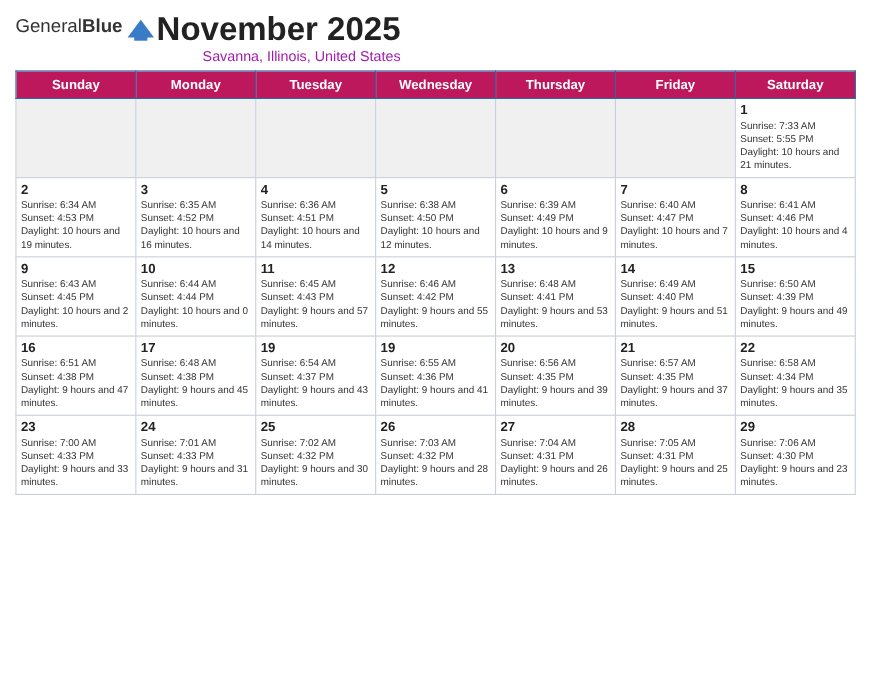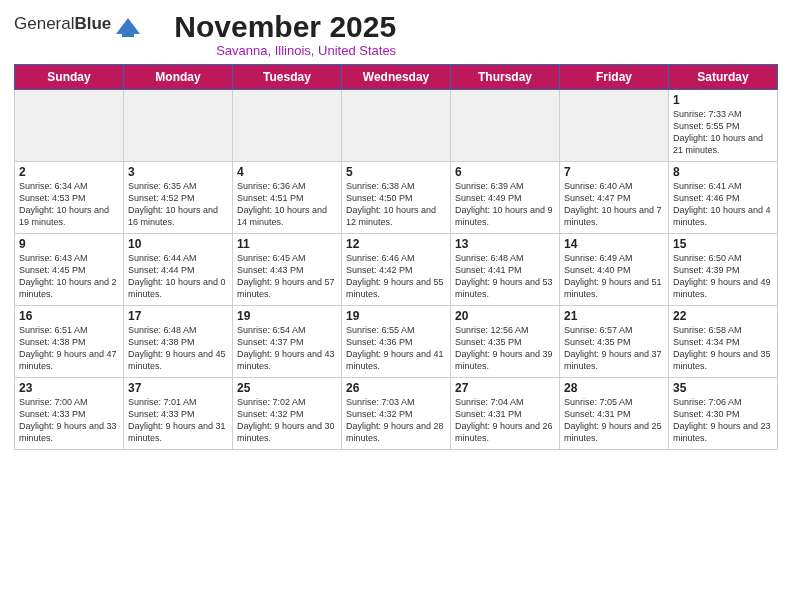--- a/index.html
+++ b/index.html
@@ -33,21 +33,20 @@
       margin-left: 3px;
     }
     .title-block {
       text-align: right;
     }
     .month-title {
       font-size: 30px;
       font-weight: bold;
       color: #222;
       line-height: 1.1;
-      margin-left: 32px;
     }
     .location {
       font-size: 13px;
       color: #a21caf;
     }
     .calendar {
       width: 100%;
       border-collapse: collapse;
       table-layout: fixed;
     }
@@ -265,21 +264,21 @@
           </td>
           <td>
             <span class="day-num">19</span>
             <div class="day-info">Sunrise: 6:55 AM
 Sunset: 4:36 PM
 Daylight: 9 hours
 and 41 minutes.</div>
           </td>
           <td>
             <span class="day-num">20</span>
-            <div class="day-info">Sunrise: 12:56 AM
+            <div class="day-info">Sunrise: 6:56 AM
 Sunset: 4:35 PM
 Daylight: 9 hours
 and 39 minutes.</div>
           </td>
           <td>
             <span class="day-num">21</span>
             <div class="day-info">Sunrise: 6:57 AM
 Sunset: 4:35 PM
 Daylight: 9 hours
 and 37 minutes.</div>
@@ -294,21 +293,21 @@
         </tr>
         <tr>
           <td>
             <span class="day-num">23</span>
             <div class="day-info">Sunrise: 7:00 AM
 Sunset: 4:33 PM
 Daylight: 9 hours
 and 33 minutes.</div>
           </td>
           <td>
-            <span class="day-num">37</span>
+            <span class="day-num">24</span>
             <div class="day-info">Sunrise: 7:01 AM
 Sunset: 4:33 PM
 Daylight: 9 hours
 and 31 minutes.</div>
           </td>
           <td>
             <span class="day-num">25</span>
             <div class="day-info">Sunrise: 7:02 AM
 Sunset: 4:32 PM
 Daylight: 9 hours
@@ -329,21 +328,21 @@
 and 26 minutes.</div>
           </td>
           <td>
             <span class="day-num">28</span>
             <div class="day-info">Sunrise: 7:05 AM
 Sunset: 4:31 PM
 Daylight: 9 hours
 and 25 minutes.</div>
           </td>
           <td>
-            <span class="day-num">35</span>
+            <span class="day-num">29</span>
             <div class="day-info">Sunrise: 7:06 AM
 Sunset: 4:30 PM
 Daylight: 9 hours
 and 23 minutes.</div>
           </td>
         </tr>
       </tbody>
   </table>
 </div>
 

